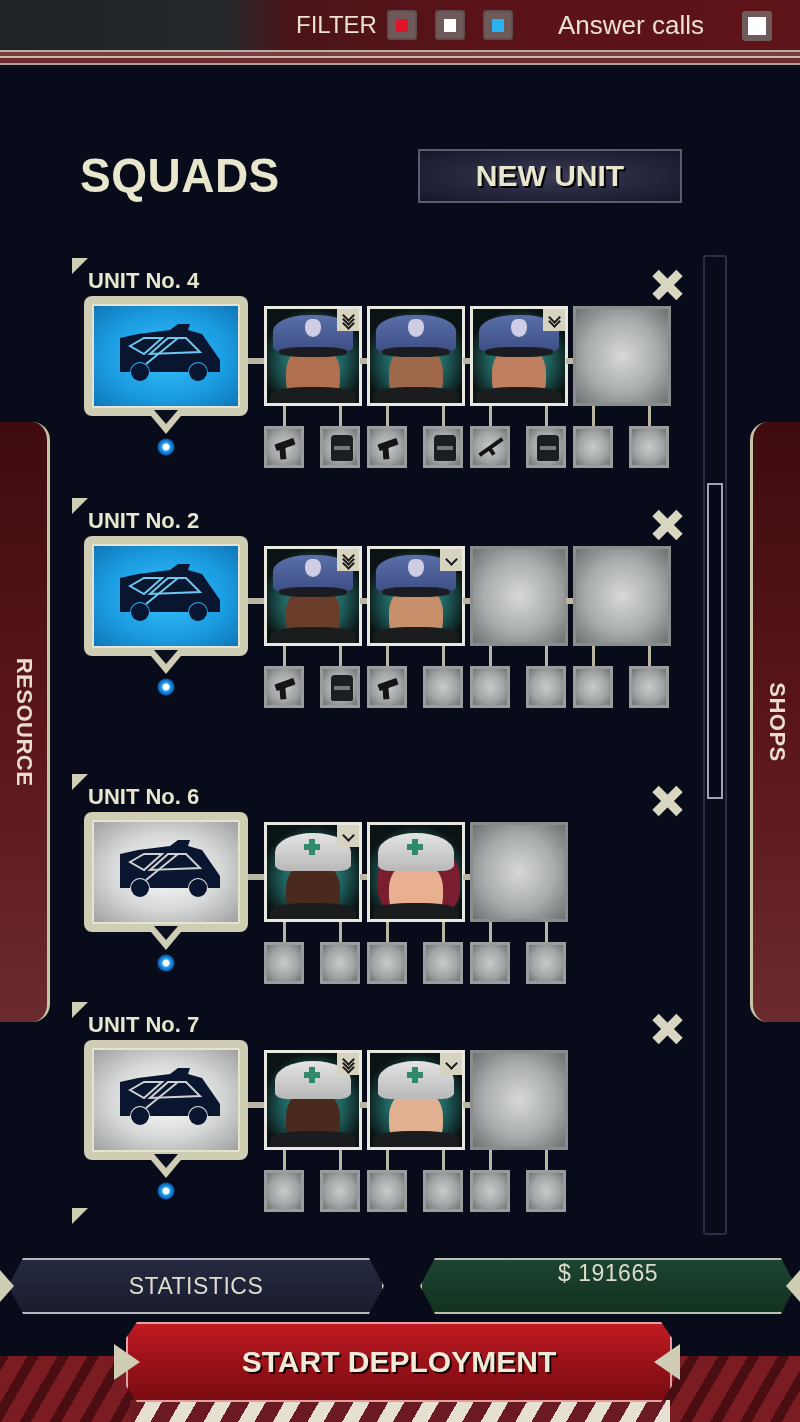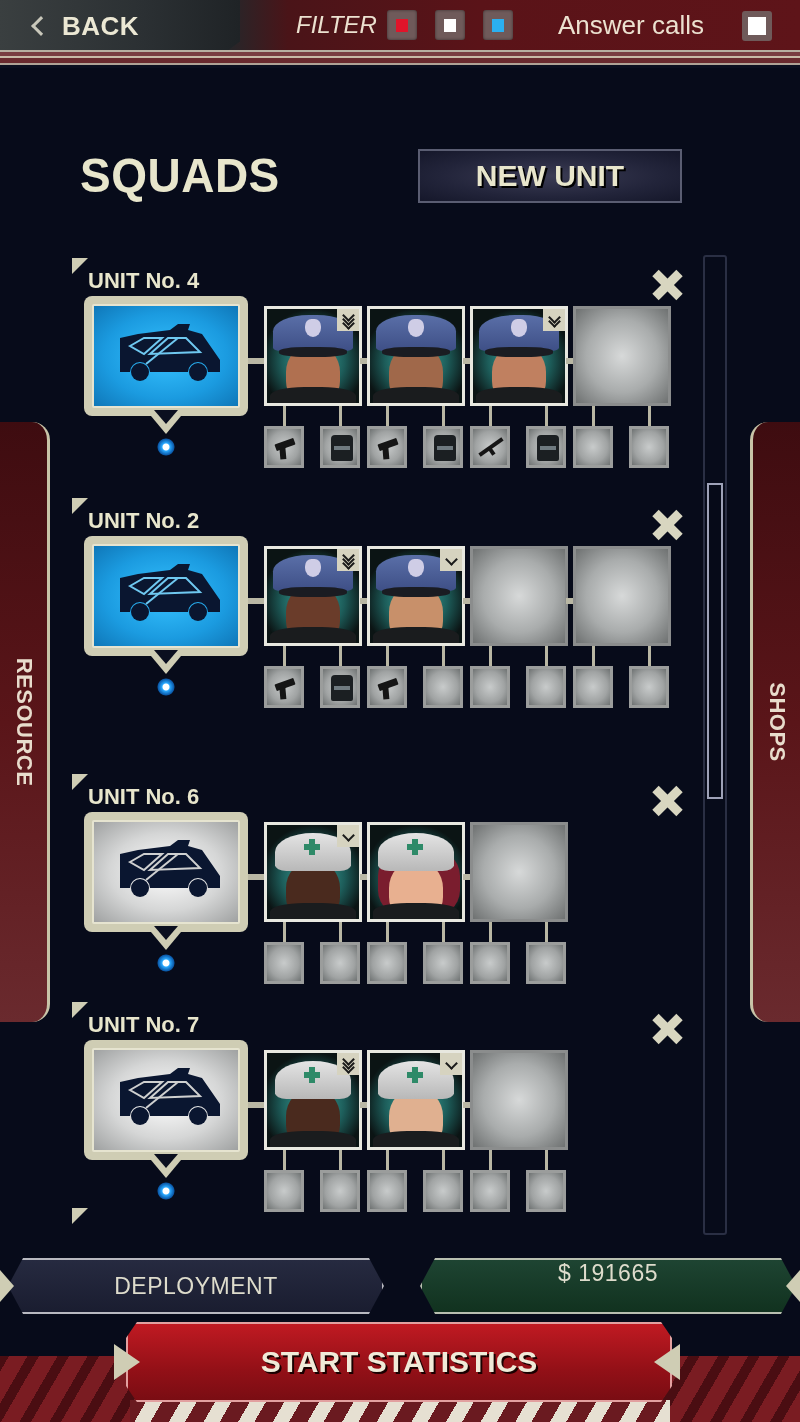--- a/index.html
+++ b/index.html
@@ -13,21 +13,21 @@
     background: linear-gradient(180deg, #b8aea0 0 2px, #7a3c40 2px 6px, #c9b9a6 6px 8px, #6a2a2e 8px 13px, #b0a396 13px 15px, #0b0f1f 15px 18px); }
   .back-btn { position: absolute; left: 0; top: 0; width: 240px; height: 52px;
     background: linear-gradient(90deg, #3a3f40 0%, #2b3033 60%, #1f2326 100%);
     clip-path: polygon(0 0, 100% 0, 100% 80%, 94% 100%, 0 100%);
     display: flex; align-items: center; padding-left: 34px; cursor: pointer; }
   .back-btn .chev { width: 14px; height: 14px; border-left: 3px solid #c9c8bb; border-bottom: 3px solid #c9c8bb;
     transform: rotate(45deg); margin-right: 14px; }
   .back-btn .lbl { font-weight: 700; font-size: 26px; color: #ece8d4; letter-spacing: 0.5px; }
 
   .filter { position: absolute; left: 296px; top: 10px; display: flex; align-items: center; }
-  .filter .lbl { font-size: 24px; color: #ece1d0; margin-right: 10px; font-style: italic; }
+  .filter .lbl { font-size: 24px; color: #ece1d0; margin-right: 10px; }
   .fbox { width: 30px; height: 30px; background: #6f5a5a; border-radius: 3px; display: flex; align-items: center;
     justify-content: center; margin-right: 18px; box-shadow: 0 0 3px rgba(0,0,0,.5) inset; }
   .fbox i { display: block; width: 12px; height: 13px; }
 
   .answer { position: absolute; left: 558px; top: 10px; display: flex; align-items: center; }
   .answer .lbl { font-size: 26px; color: #ece1d0; margin-right: 38px; }
   .abox { width: 30px; height: 30px; background: #6f5a5a; border-radius: 3px; display: flex; align-items: center; justify-content: center; }
   .abox i { display: block; width: 18px; height: 18px; background: #fff; }
 
   
@@ -131,24 +131,20 @@
   .btn-deploy { position: absolute; left: 126px; top: 1322px; width: 546px; height: 80px; cursor: pointer;
     background: linear-gradient(180deg, #c01a22 0%, #931017 60%, #7a0d13 100%); border: 2px solid #e2a0a0;
     clip-path: polygon(2% 0, 98% 0, 100% 20%, 100% 80%, 98% 100%, 2% 100%, 0 80%, 0 20%);
     display: flex; align-items: center; justify-content: center; }
   .btn-deploy span { font-size: 30px; font-weight: 700; color: #f0ead8; text-shadow: 2px 2px 0 #1a0000; }
 </style>
 </head>
 <body>
 
 <div class="topbar">
-  <div class="back-btn">
-    <span class="chev"></span>
-    <span class="lbl">BACK</span>
-  </div>
   <div class="filter">
     <span class="lbl">FILTER</span>
     <div class="fbox">
         <i style="background:#e0142a"></i>
       </div>
     <div class="fbox">
         <i style="background:#ffffff"></i>
       </div>
     <div class="fbox">
         <i style="background:#2bb0f0"></i>
@@ -448,27 +444,27 @@
         <div class="equip" style="left:278px">
           <div class="stem"></div>
         </div>
       </div>
     </div>
   </div>
 
 <div class="bottom-hint"></div>
 
 <div class="btn-stats">
-  <span>DEPLOYMENT</span>
+  <span>STATISTICS</span>
 </div>
 <div class="arrow-l" style="left:0;top:1270px;"></div>
 <div class="btn-money">
   <span>$ 191665</span>
 </div>
 <div class="arrow-r" style="left:786px;top:1270px;"></div>
 
 <div class="hazard"></div>
 <div class="hazard-white"></div>
 <div class="btn-deploy">
-  <span>START STATISTICS</span>
+  <span>START DEPLOYMENT</span>
 </div>
 <div class="arrow-l" style="left:114px;top:1344px;border-top-width:18px;border-bottom-width:18px;border-left-width:26px;"></div>
 <div class="arrow-r" style="left:654px;top:1344px;border-top-width:18px;border-bottom-width:18px;border-right-width:26px;"></div>
 
 </body></html>

